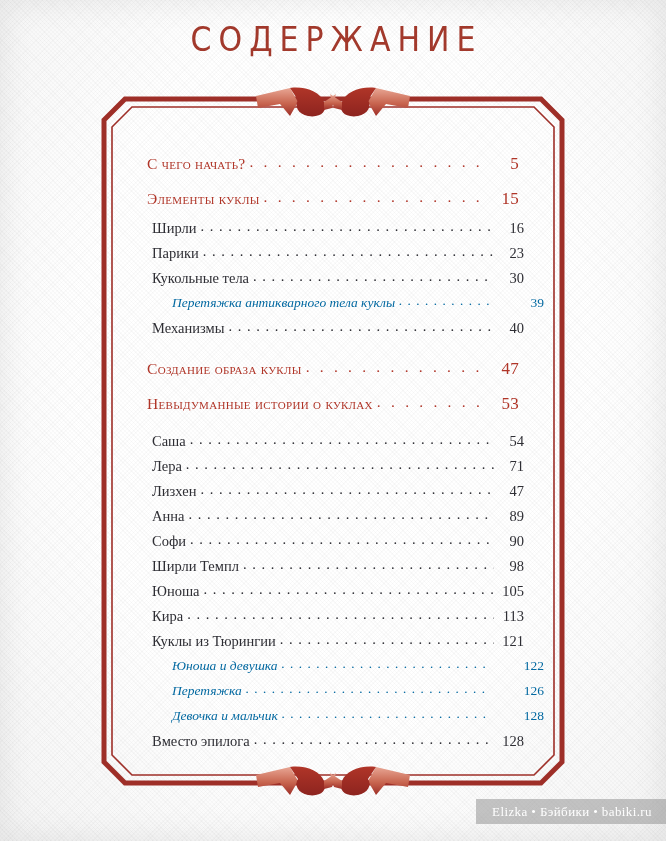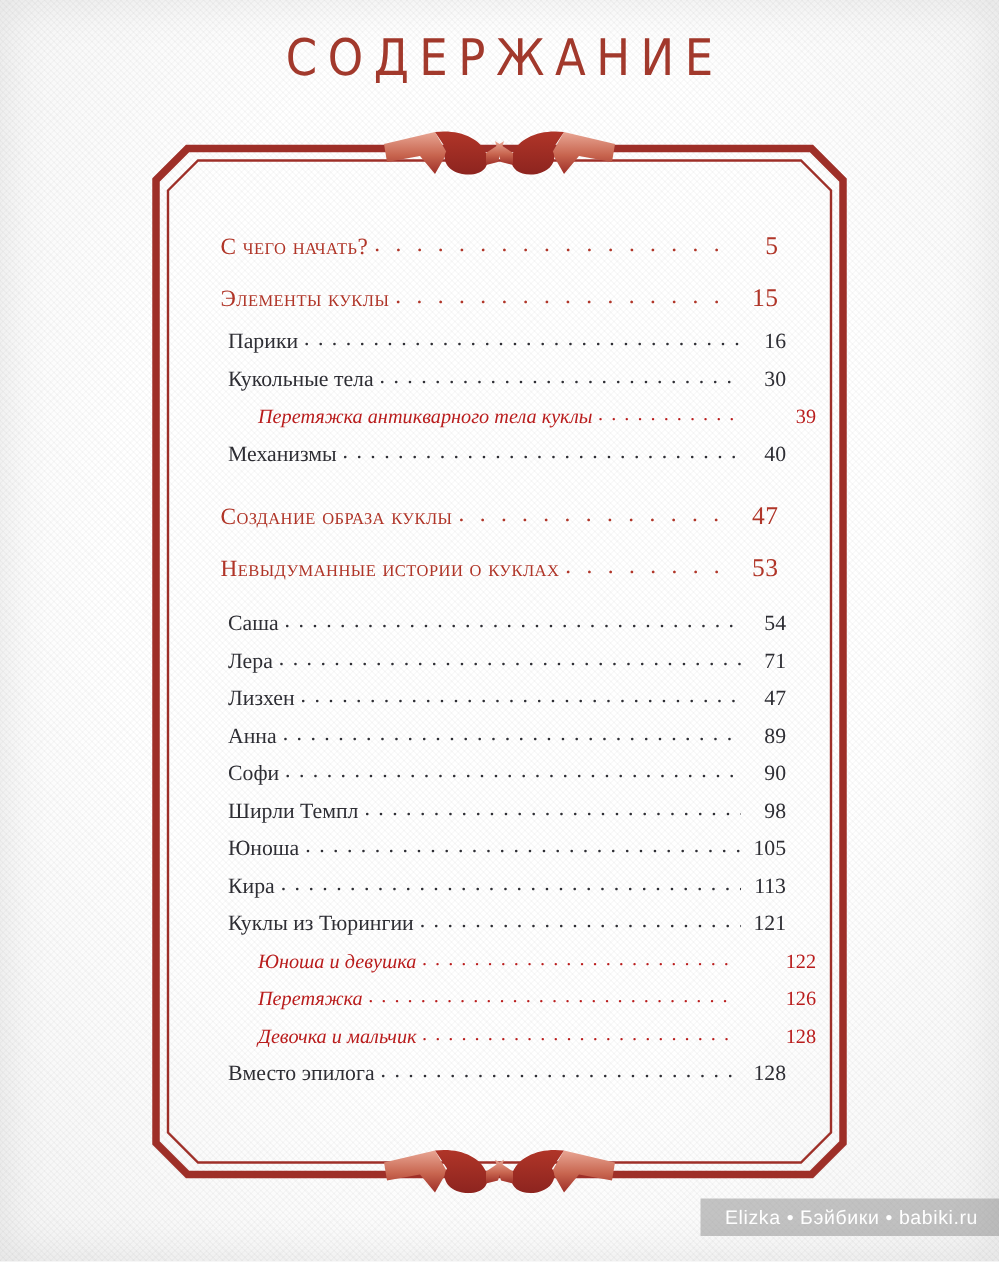--- a/index.html
+++ b/index.html
@@ -118,21 +118,21 @@
     letter-spacing: 0.3px;
   }
   .heading .page {
     font-size: 17px;
     min-width: 28px;
   }
   .heading .leader::after { letter-spacing: 3.2px; }
 
   
   .subitem {
-    color: #b91c1c;
+    color: #0369a1;
     font-size: 13.5px;
     font-style: italic;
     height: 25px;
     margin-left: 25px;
   }
   .subitem .page {
     font-style: normal;
     min-width: 26px;
     margin-left: 23px;
   }
@@ -145,21 +145,21 @@
   #watermark {
     position: absolute;
     right: 0;
     bottom: 17px;
     height: 25px;
     padding: 0 14px 0 16px;
     display: flex;
     align-items: center;
     background: rgba(150,150,150,0.55);
     color: #ffffff;
-    font-family: Liberation Sans, sans-serif;
+    font-family: Liberation Serif, serif;
     font-size: 13px;
     letter-spacing: 0.4px;
   }
 </style>
 </head>
 <body>
 
 <div id="paper"></div>
 
 <div id="title">СОДЕРЖАНИЕ</div>
@@ -218,23 +218,28 @@
       <span class="page">5</span>
     </div>
     <div class="gap-md"></div>
     <div class="row heading">
       <span class="label">Элементы куклы</span>
       <span class="leader"></span>
       <span class="page">15</span>
     </div>
     <div class="gap-sm"></div>
     <div class="row item">
+      <span class="label">Ширли</span>
+      <span class="leader"></span>
+      <span class="page">16</span>
+    </div>
+    <div class="row item">
       <span class="label">Парики</span>
       <span class="leader"></span>
-      <span class="page">16</span>
+      <span class="page">23</span>
     </div>
     <div class="row item">
       <span class="label">Кукольные тела</span>
       <span class="leader"></span>
       <span class="page">30</span>
     </div>
     <div class="row subitem">
       <span class="label">Перетяжка антикварного тела куклы</span>
       <span class="leader"></span>
       <span class="page">39</span>

